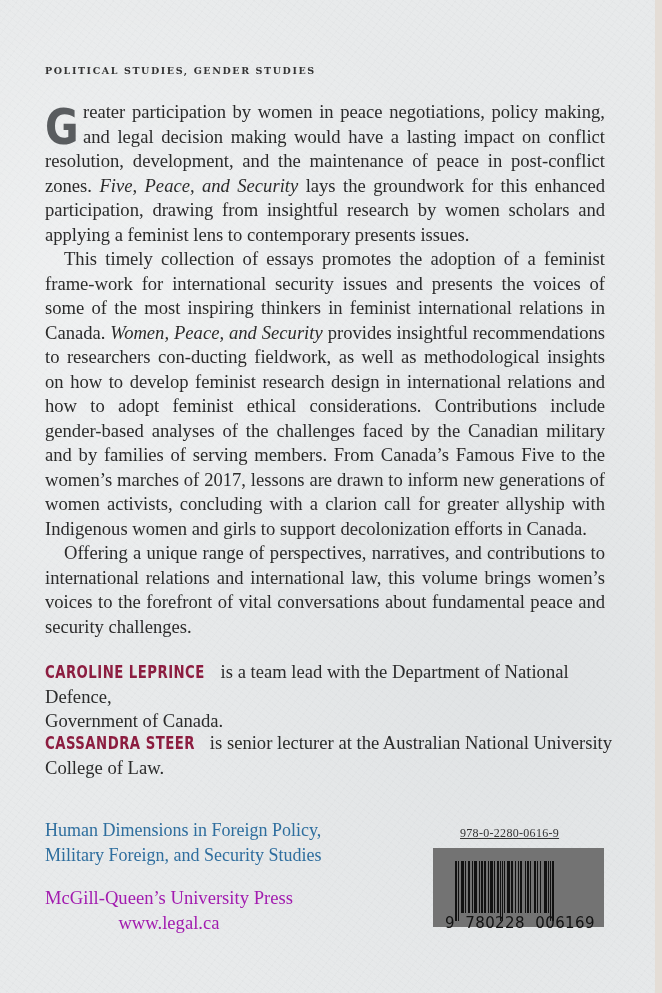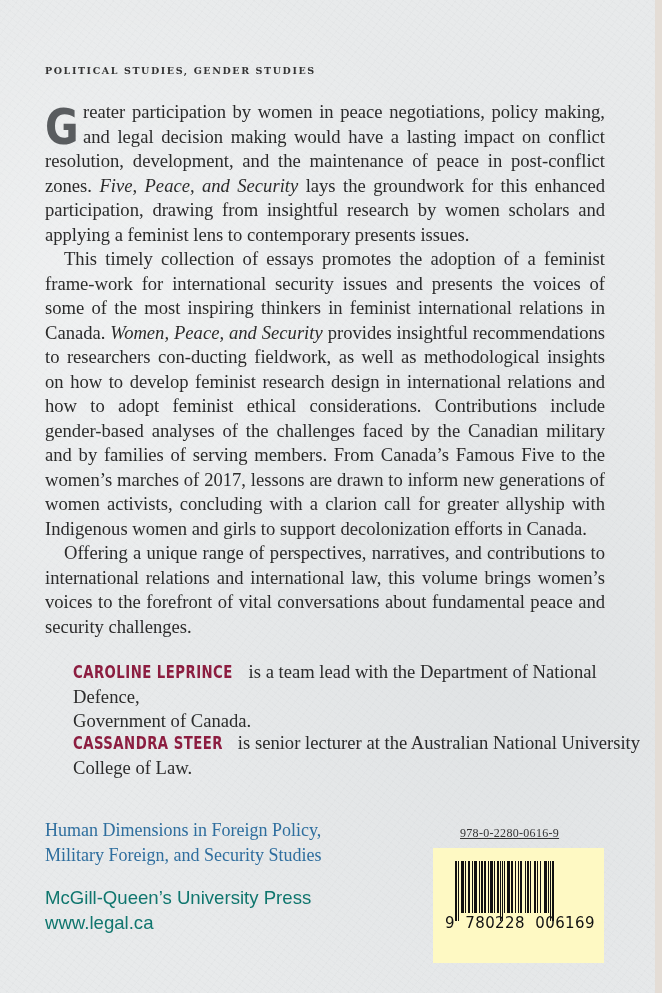--- a/index.html
+++ b/index.html
@@ -76,21 +76,20 @@
     }
     em { font-style: italic; }
     .author {
       position: absolute;
       left: 45px;
       width: 580px;
       font-family: "Liberation Serif", "DejaVu Serif", serif;
       font-size: 18.6px;
       line-height: 24.5px;
       color: #2b2b2b;
-      margin-left: 28px;
     }
     .author-name {
       font-family: "DejaVu Sans", "Liberation Sans", sans-serif;
       font-weight: bold;
       font-size: 17px;
       letter-spacing: 0.6px;
       color: #8c1d40;
       display: inline-block;
       transform: scaleX(0.78);
       transform-origin: left center;
@@ -103,42 +102,43 @@
       top: 818px;
       font-family: "Liberation Serif", "DejaVu Serif", serif;
       font-size: 18px;
       line-height: 24.5px;
       color: #2e6e9e;
     }
     .publisher {
       position: absolute;
       left: 45px;
       top: 886px;
-      font-family: Liberation Sans, sans-serif;
+      font-family: Liberation Serif, serif;
       font-size: 18.6px;
       line-height: 24.5px;
-      color: #0f766e;
+      color: #a21caf;
+      text-align: center;
     }
     .isbn-text {
       position: absolute;
       left: 460px;
       top: 826px;
       font-family: "Liberation Serif", "DejaVu Serif", serif;
       font-size: 12px;
       letter-spacing: 0.3px;
       color: #333;
       text-decoration: underline;
     }
     .barcode-box {
       position: absolute;
       left: 433px;
       top: 848px;
       width: 171px;
-      height: 115px;
-      background: #fef9c3;
+      height: 79px;
+      background: #737373;
     }
     .barcode-bars {
       position: absolute;
       left: 22px;
       top: 13px;
       height: 58px;
       width: 136px;
       display: flex;
       align-items: flex-start;
     }

